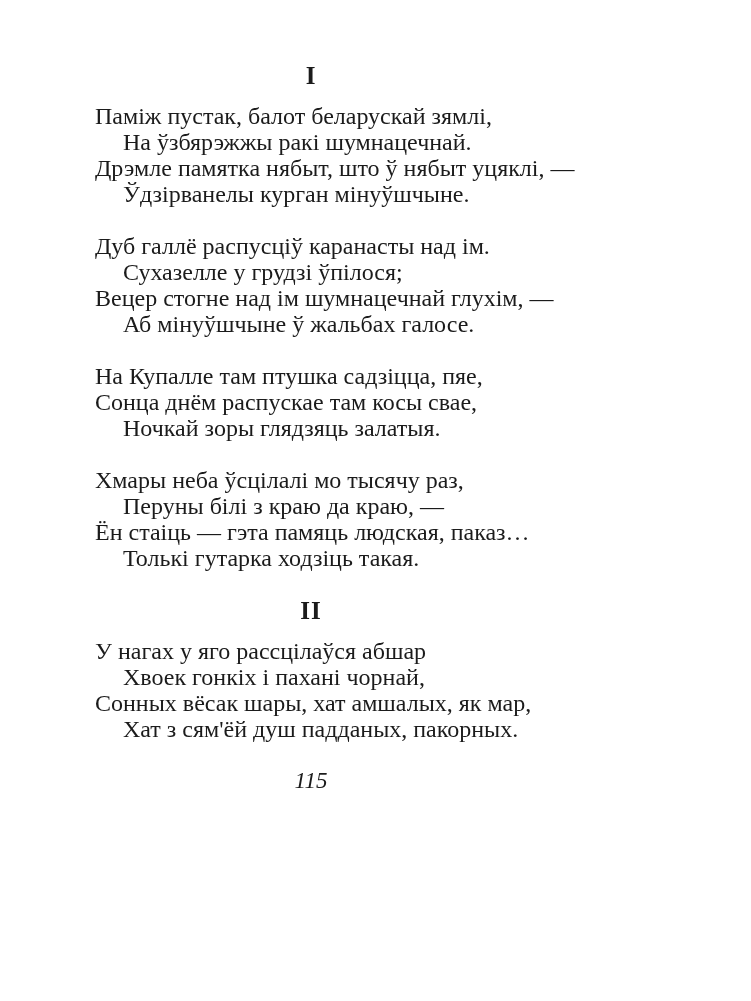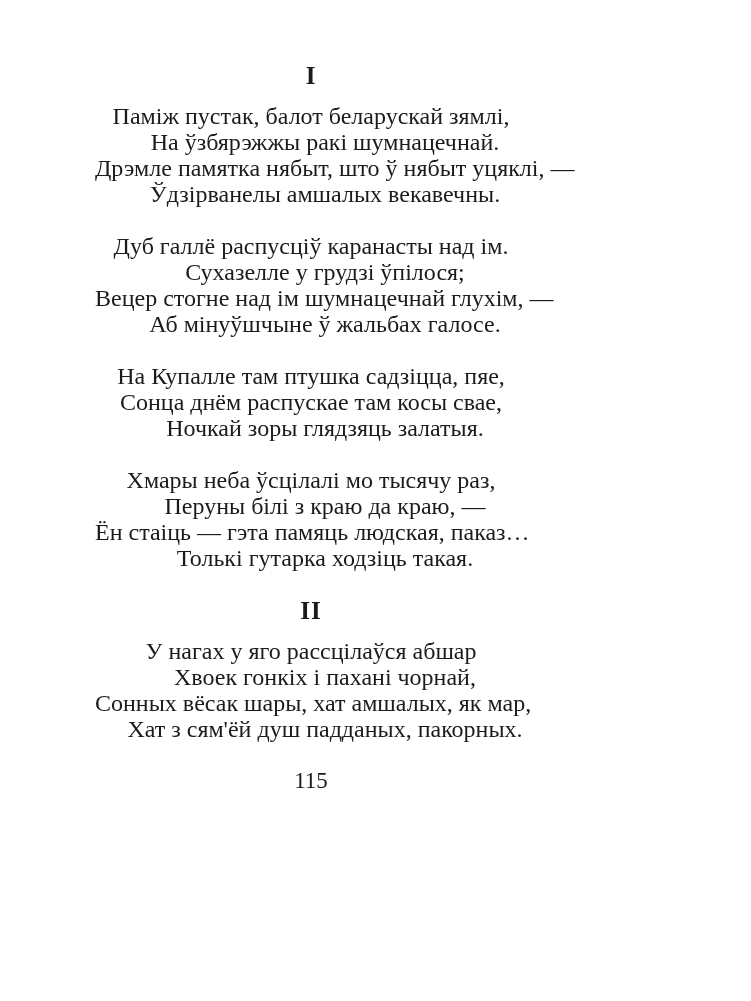--- a/index.html
+++ b/index.html
@@ -28,51 +28,51 @@
     text-align: center;
     line-height: 28px;
     letter-spacing: 1px;
     margin: 0 0 13px 0;
   }
   .section-heading.second {
     margin-top: 26px;
   }
   .stanza {
     margin: 0 0 26px 0;
-    text-align: center;
   }
   .line {
     font-size: 24px;
     line-height: 26px;
     white-space: nowrap;
   }
   .line.indent {
     padding-left: 28px;
   }
   .page-number {
     margin-top: 6px;
     width: 432px;
     text-align: center;
     font-size: 23px;
     line-height: 26px;
+    font-style: italic;
   }
 </style>
 </head>
 <body>
 
 <div class="page">
   <div class="content">
 
     <div class="section-heading">I</div>
 
     <div class="stanza">
       <div class="line">Паміж пустак, балот беларускай зямлі,</div>
       <div class="line indent">На ўзбярэжжы ракі шумнацечнай.</div>
       <div class="line">Дрэмле памятка нябыт, што ў нябыт уцяклі, —</div>
-      <div class="line indent">Ўдзірванелы амшалых векавечны.</div>
+      <div class="line indent">Ўдзірванелы курган мінуўшчыне.</div>
     </div>
 
     <div class="stanza">
       <div class="line">Дуб галлё распусціў каранасты над ім.</div>
       <div class="line indent">Сухазелле у грудзі ўпілося;</div>
       <div class="line">Вецер стогне над ім шумнацечнай глухім, —</div>
       <div class="line indent">Аб мінуўшчыне ў жальбах галосе.</div>
     </div>
 
     <div class="stanza">

